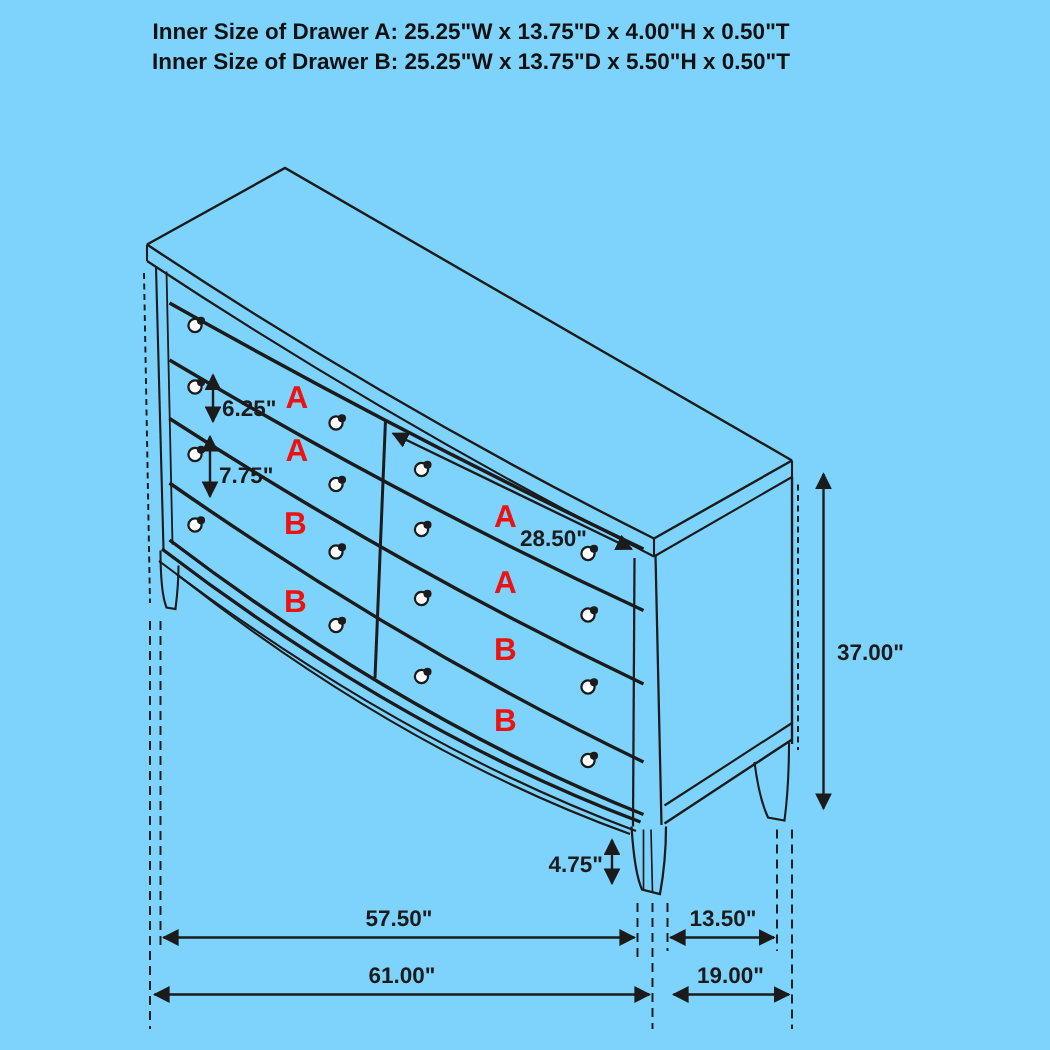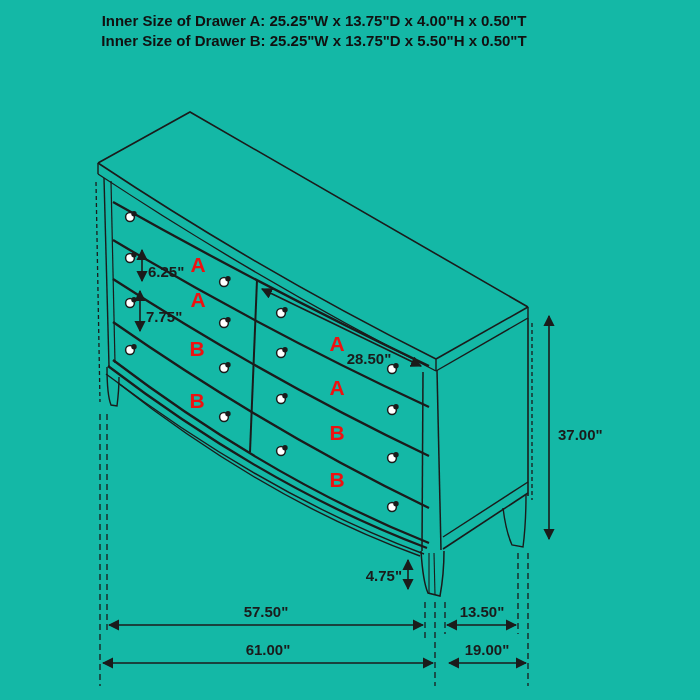--- a/index.html
+++ b/index.html
@@ -1,16 +1,16 @@
 <!DOCTYPE html>
 <html><head>
 <meta charset="utf-8">
 <style>
   html,body{margin:0;padding:0;background:#ffffff;}
-  .stage{position:relative;width:700px;height:700px;background:#14b8a6;overflow:hidden;
+  .stage{position:relative;width:700px;height:700px;background:#7dd3fc;overflow:hidden;
          font-family:"Liberation Sans",sans-serif;}
   svg{position:absolute;left:0;top:0;}
   .hdr{font:bold 15px "Liberation Sans",sans-serif;fill:#111111;}
   .dim-label{font:bold 15px "Liberation Sans",sans-serif;fill:#1b1b1b;}
   .drawer-letter{font:bold 21px "Liberation Sans",sans-serif;fill:#ee1111;}
   .ln{stroke:#1b1b1b;fill:none;}
 </style>
 </head>
 <body>
 

